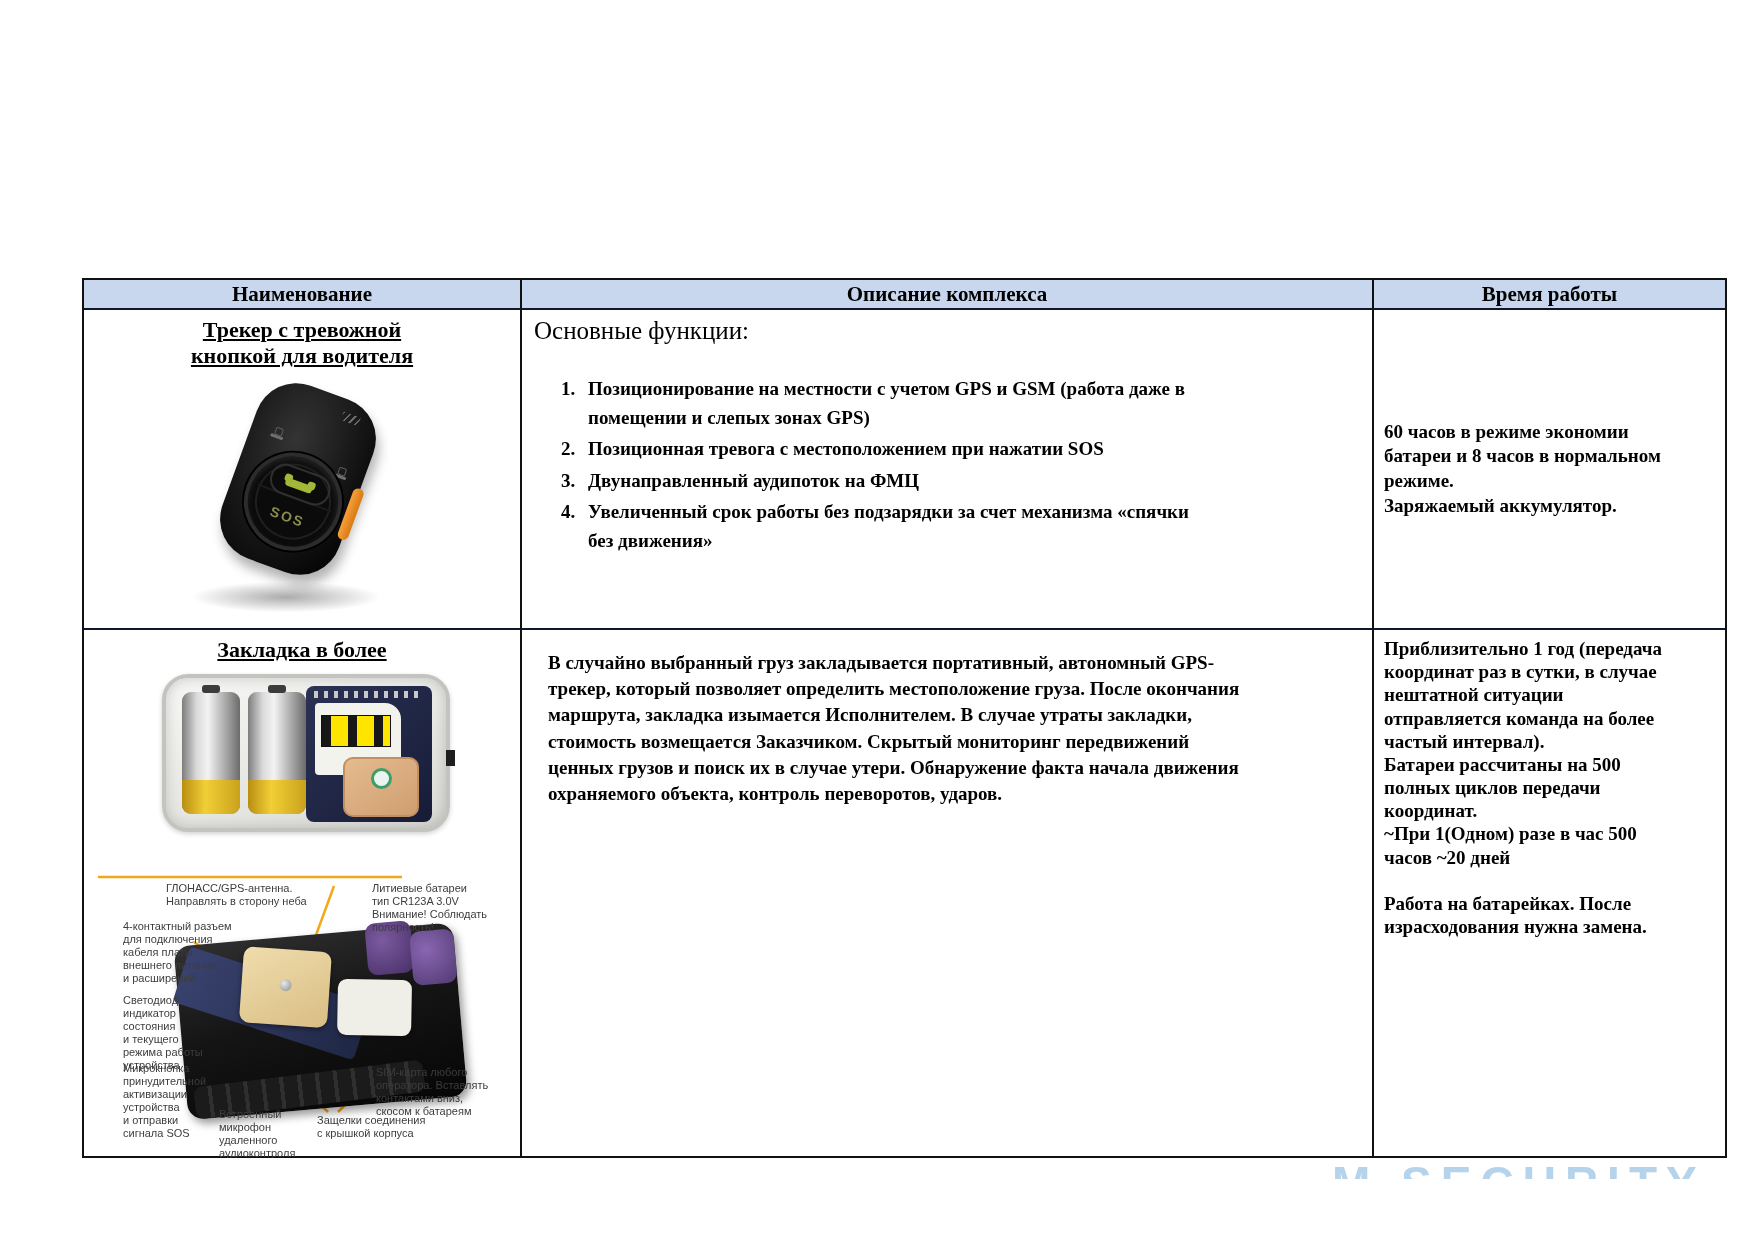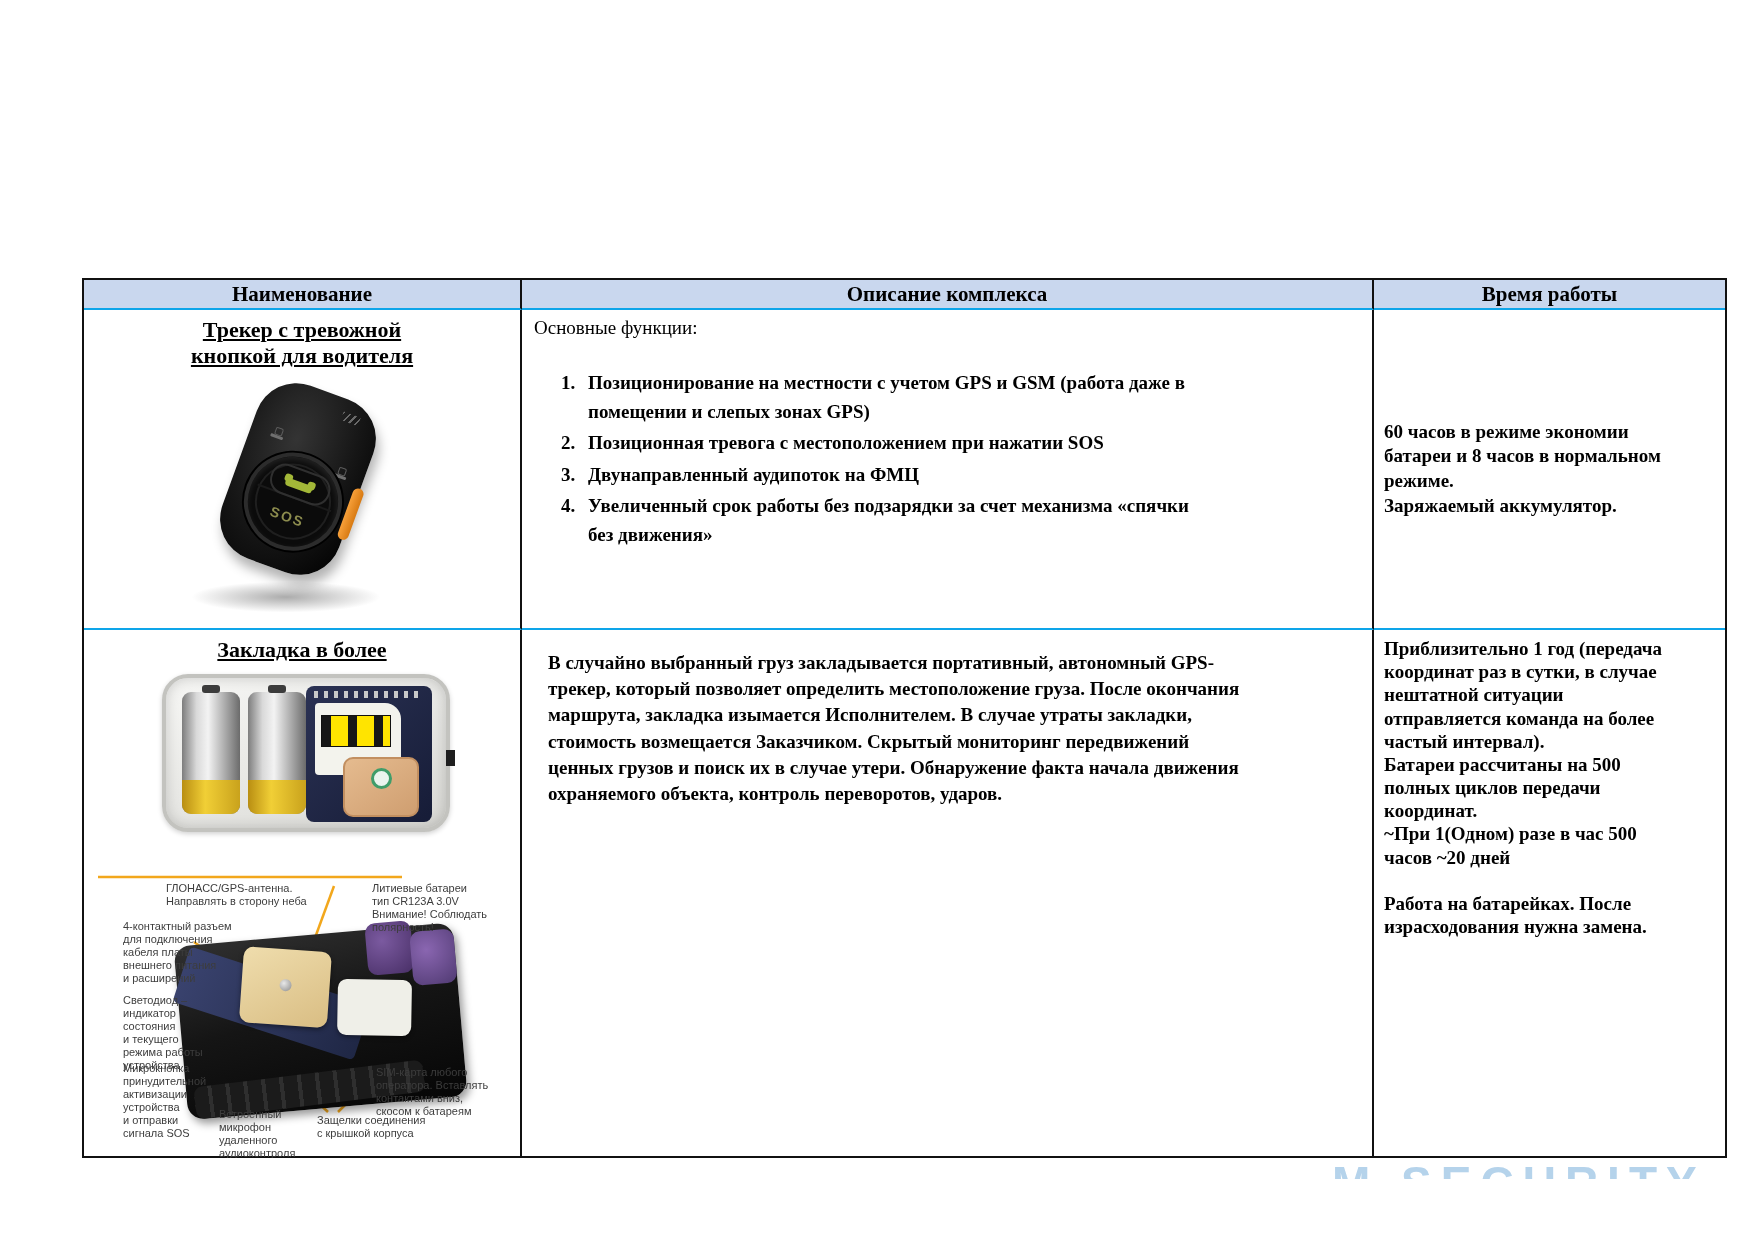--- a/index.html
+++ b/index.html
@@ -7,31 +7,31 @@
     position:relative; width:1754px; height:1240px; background:#ffffff;
     overflow:hidden; font-family:"Liberation Serif", serif; color:#000;
   }
 
   
   .doc-table {
     position:absolute; left:82px; top:278px; width:1645px; height:880px;
     display:grid; grid-template-columns:438px 852px 351px; grid-template-rows:30px 320px 528px;
     border:2px solid #111; box-sizing:border-box; background:#fff;
   }
-  .cell { border-right:2px solid #111; border-bottom:2px solid #0ea5e9; box-sizing:border-box; position:relative; overflow:hidden; }
+  .cell { border-right:2px solid #111; border-bottom:2px solid #0f172a; box-sizing:border-box; position:relative; overflow:hidden; }
   .cell.lastcol { border-right:none; }
   .cell.lastrow { border-bottom:none; }
   .th {
     background:#c9d7ee; font-weight:bold; font-size:21px; text-align:center;
     display:flex; align-items:center; justify-content:center; line-height:1;
   }
   .name-title { margin-top:7px; text-align:center; font-weight:bold; font-size:22px; line-height:1.18; white-space:pre-line;text-decoration:underline; }
   .body-cell { font-size:19px; }
   .desc1 { padding:7px 14px 0 12px; }
-  .desc-intro { font-size:19px; font-weight:400; }
+  .desc-intro { font-size:25px; font-weight:400; }
   .func-list { margin:30px 0 0 0; padding-left:46px; font-weight:bold; }
   .func-list li { max-width:612px; margin-bottom:3px; padding-left:8px; line-height:1.5; }
   .time-cell-1 { display:flex; align-items:center; }
   .time-text-1 { margin-left:10px; width:286px; font-weight:bold; font-size:19px; line-height:1.3; white-space:pre-line; }
   .desc2 { padding:6px 14px 0 12px; font-weight:bold; font-size:19px; line-height:1.38; }
   .desc2 p { margin:14px; max-width:694px; }
   .time-text-2 { margin:7px 8px 0 10px; width:300px; font-weight:bold; font-size:19px; line-height:1.22; white-space:pre-line; }
 
   
   .tracker-wrap { position:relative; height:246px; }

